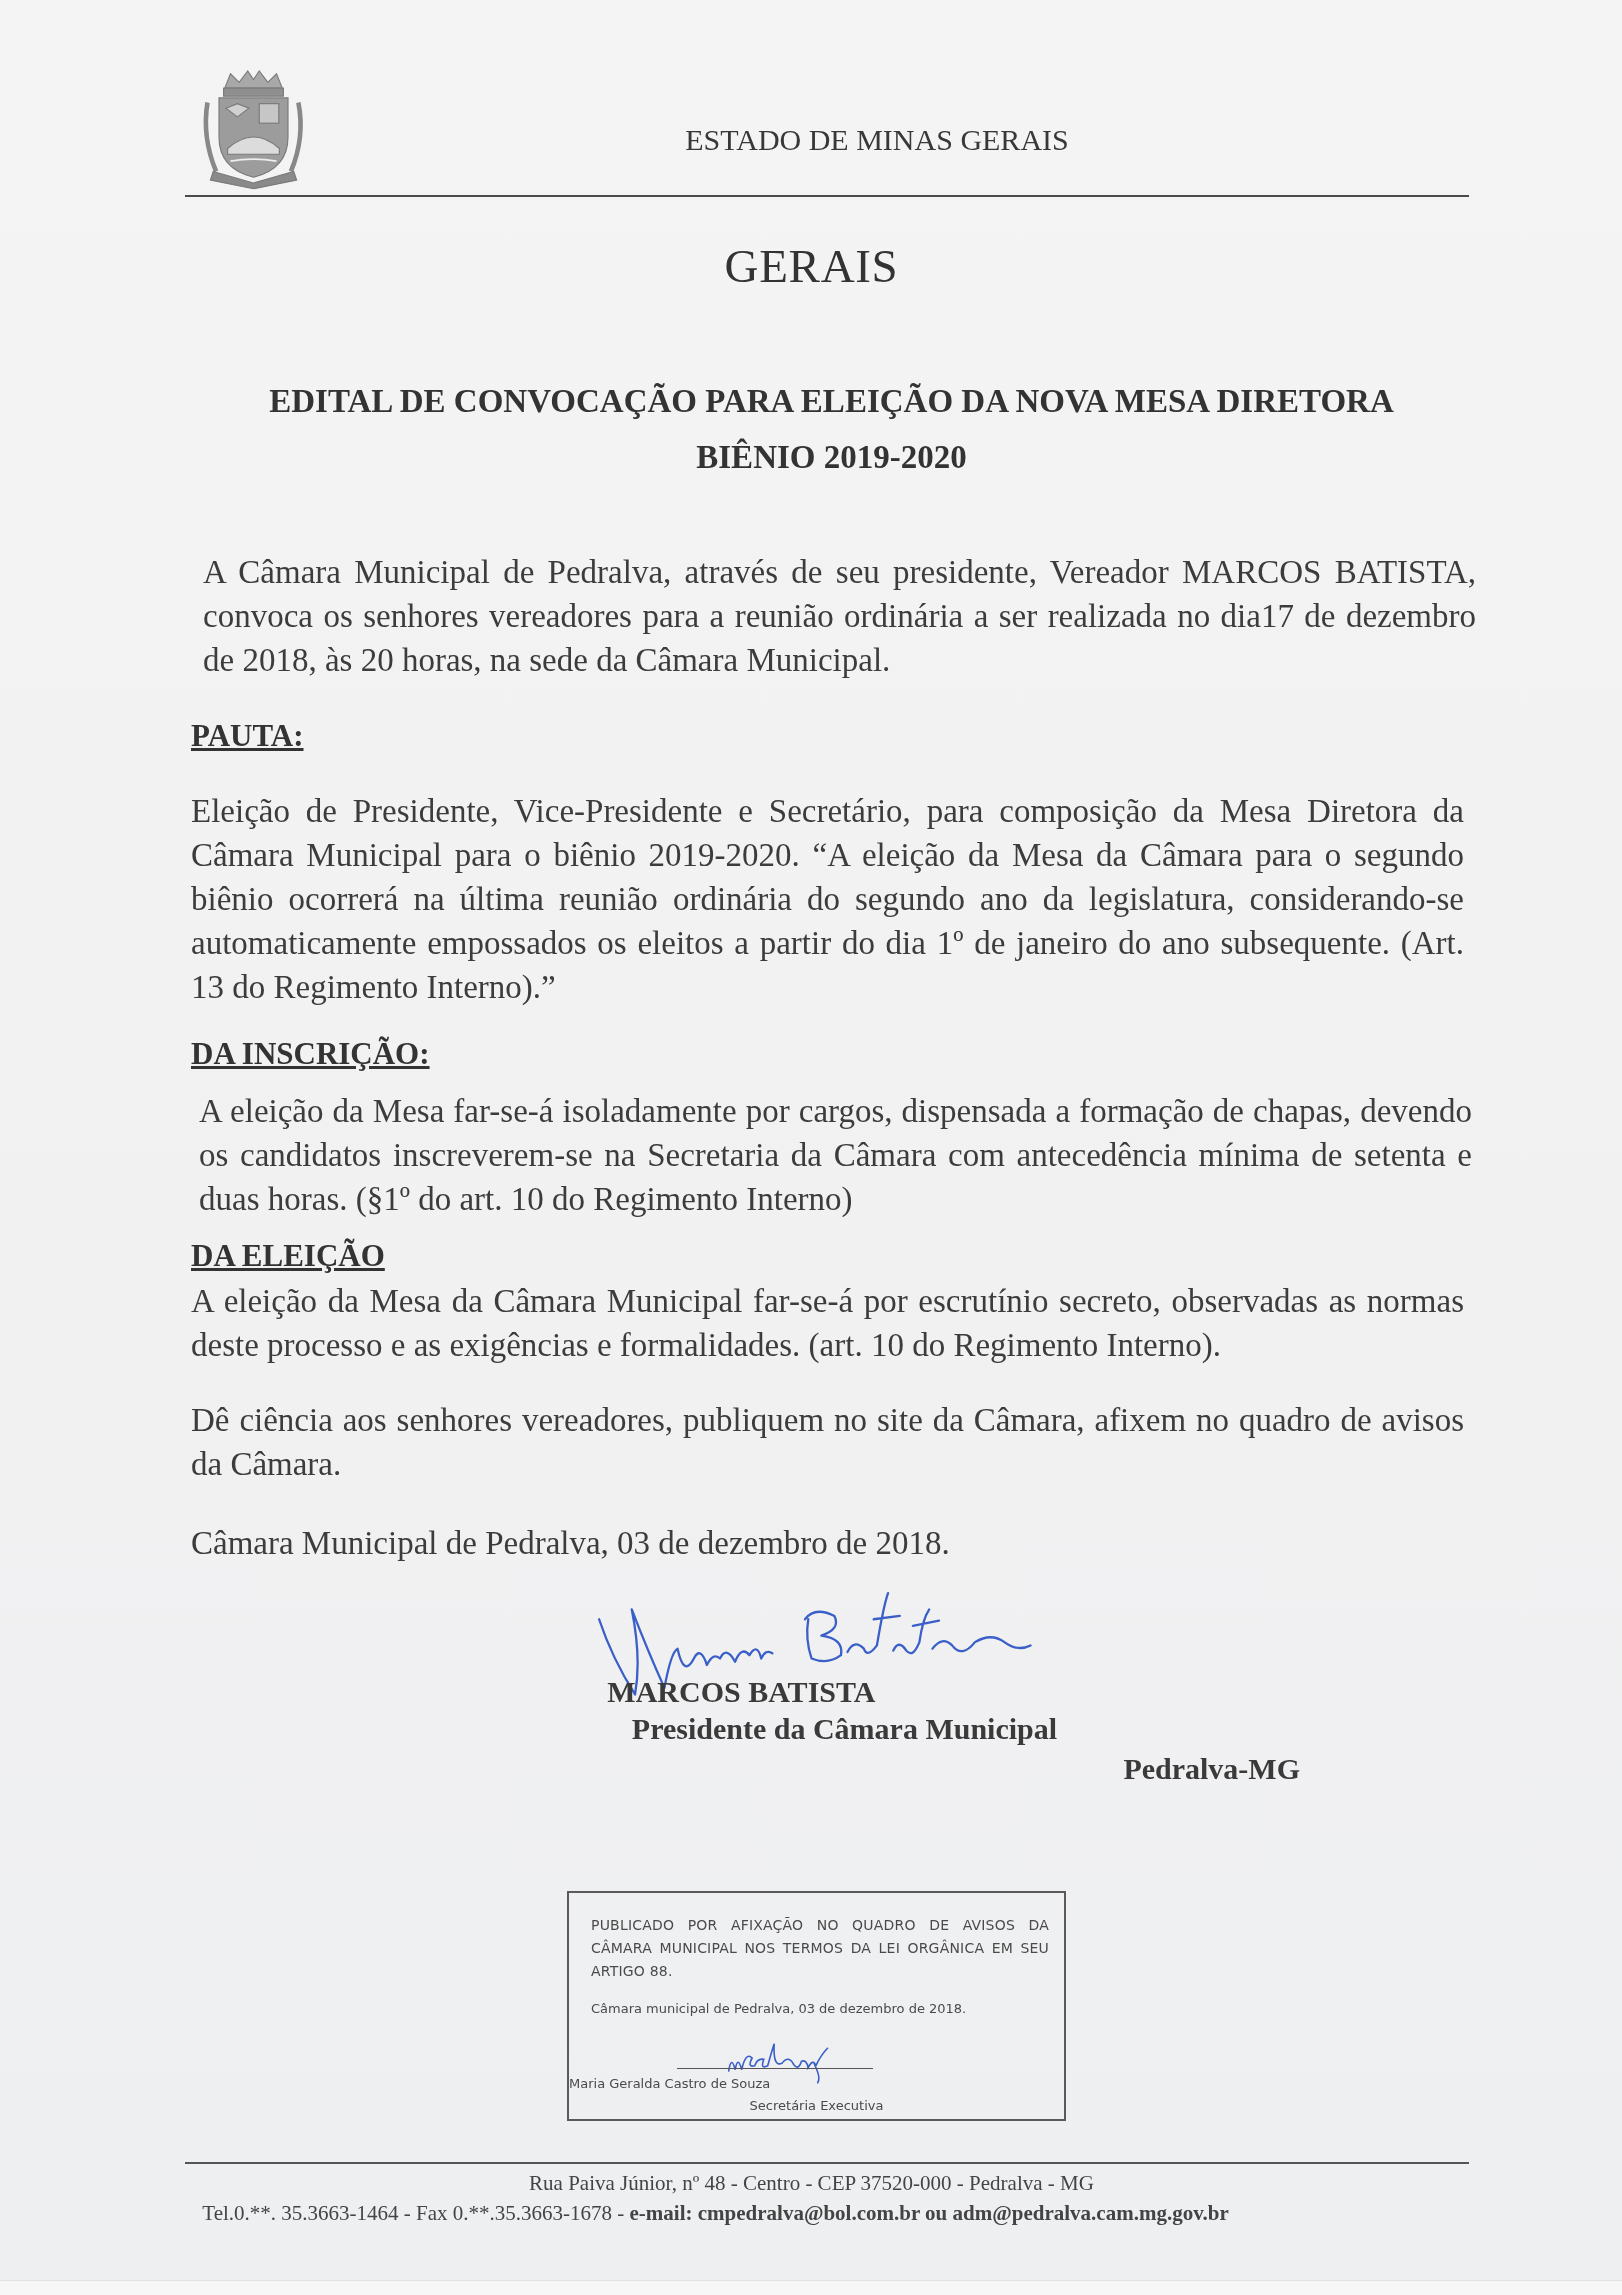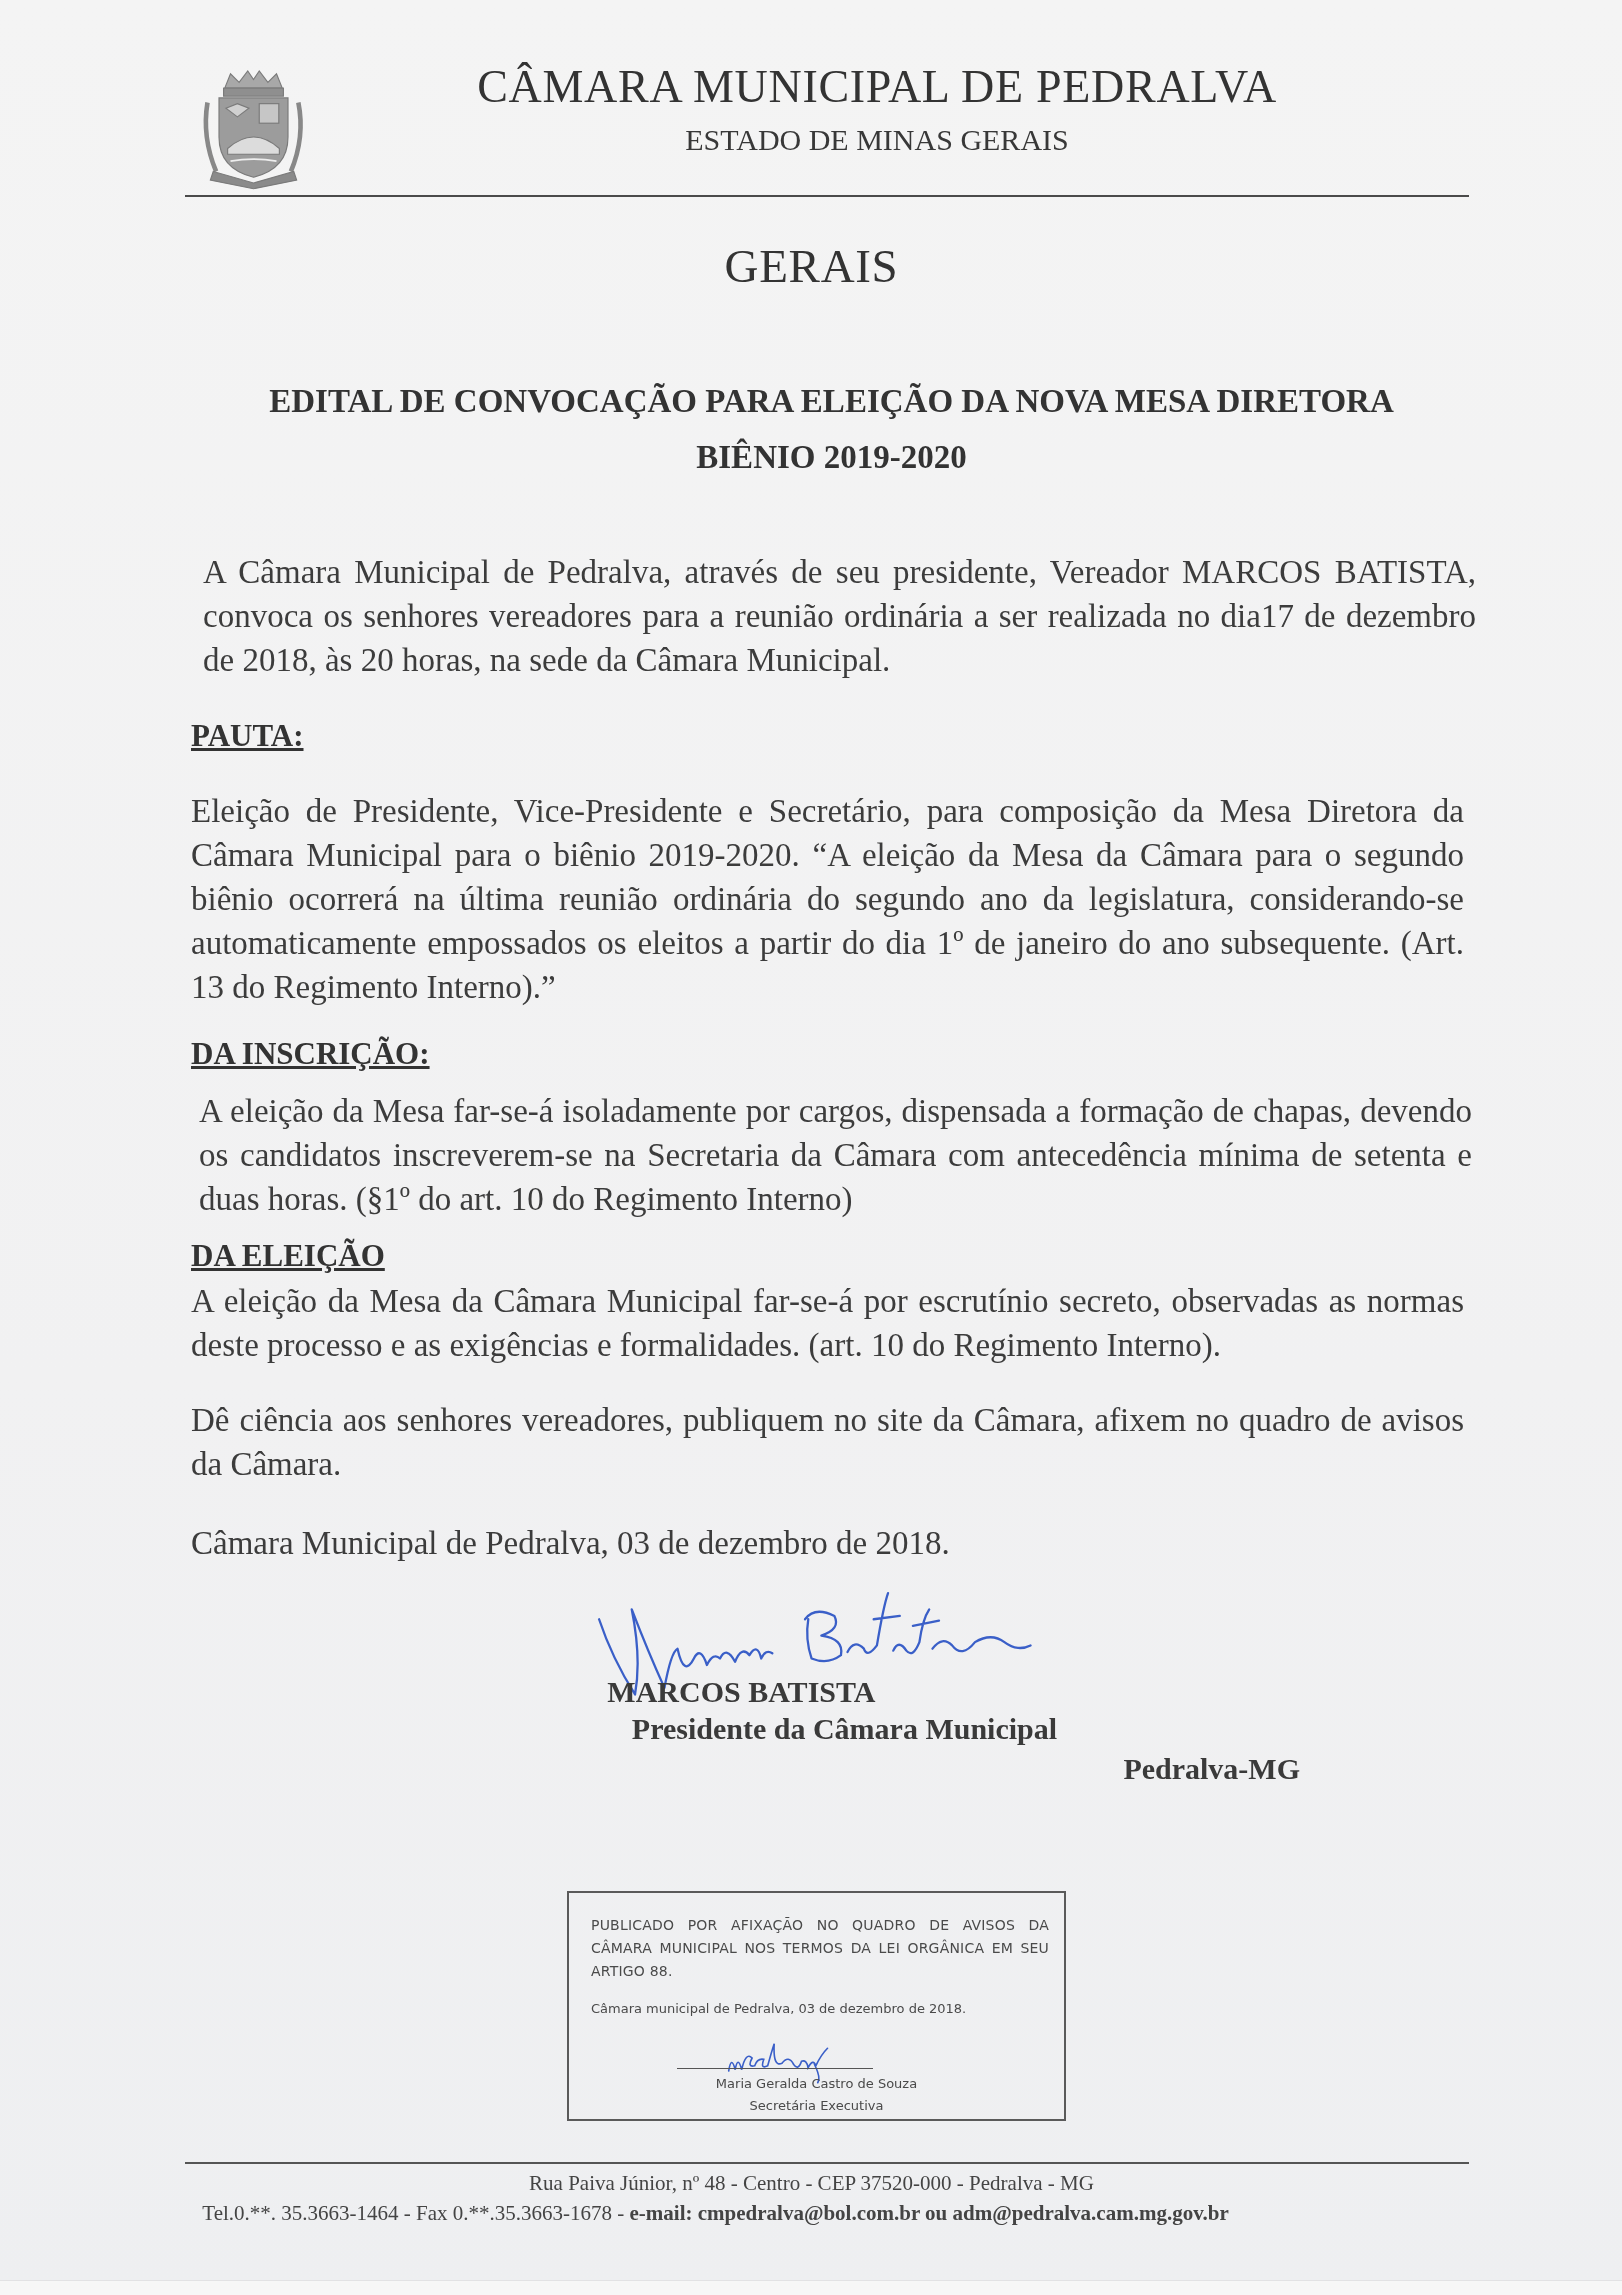--- a/index.html
+++ b/index.html
@@ -87,21 +87,21 @@
     text-transform: uppercase; letter-spacing: 0.2px;
   }
   .stamp-date {
     position: absolute; left: 22px; top: 108px; font-size: 13px; white-space: nowrap;
   }
   .stamp-line {
     position: absolute; left: 108px; top: 175px; width: 196px; border-top: 1.3px solid #555;
   }
   .stamp-sig { position: absolute; left: 154px; top: 139px; width: 118px; height: 52px; }
   .stamp-name {
-    position: absolute; left: 0; width: 100%; top: 183px; text-align: center; font-size: 13px;
+    position: absolute; left: 0; width: 100%; top: 183px; font-size: 13px;
   }
   .stamp-role {
     position: absolute; left: 0; width: 100%; top: 205px; text-align: center; font-size: 13px;
   }
 
   
   .ftr-rule {
     position: absolute; left: 185px; top: 2162px; width: 1284px; border-top: 2.6px solid #555;
   }
   .ftr-address {
@@ -127,21 +127,20 @@
       <path d="M52 80 L72 72 L92 80 L72 95 Z" fill="#d0d0d0"></path>
       <rect x="110" y="72" width="34" height="34" fill="#c6c6c6"></rect>
       <path d="M55 150 Q100 110 145 150 L145 160 L55 160 Z" fill="#dcdcdc"></path>
       <path d="M60 172 Q100 165 140 172" fill="none" stroke="#eee" stroke-width="3"></path>
       <path d="M20 70 Q10 130 35 190" fill="none" stroke="#888" stroke-width="8"></path>
       <path d="M178 70 Q190 130 165 190" fill="none" stroke="#888" stroke-width="8"></path>
       <path d="M30 190 L100 210 L170 190 L175 205 L100 220 L25 205 Z" fill="#8a8a8a"></path>
     </g>
   </svg>
 
-  <div class="hdr-title">CÂMARA MUNICIPAL DE PEDRALVA</div>
   <div class="hdr-sub">ESTADO DE MINAS GERAIS</div>
   <div class="hdr-rule"></div>
 
   <div class="doc-title">GERAIS</div>
   <div class="doc-subtitle">
     <div>EDITAL DE CONVOCAÇÃO PARA ELEIÇÃO DA NOVA MESA DIRETORA</div>
     <div>BIÊNIO 2019-2020</div>
   </div>
 
   <p class="body-text last-left" style="top:538px; margin:12px;">A Câmara Municipal de Pedralva, através de seu presidente, Vereador MARCOS BATISTA, convoca os senhores vereadores para a reunião ordinária a ser realizada no dia17 de dezembro de 2018, às 20 horas, na sede da Câmara Municipal.</p>

